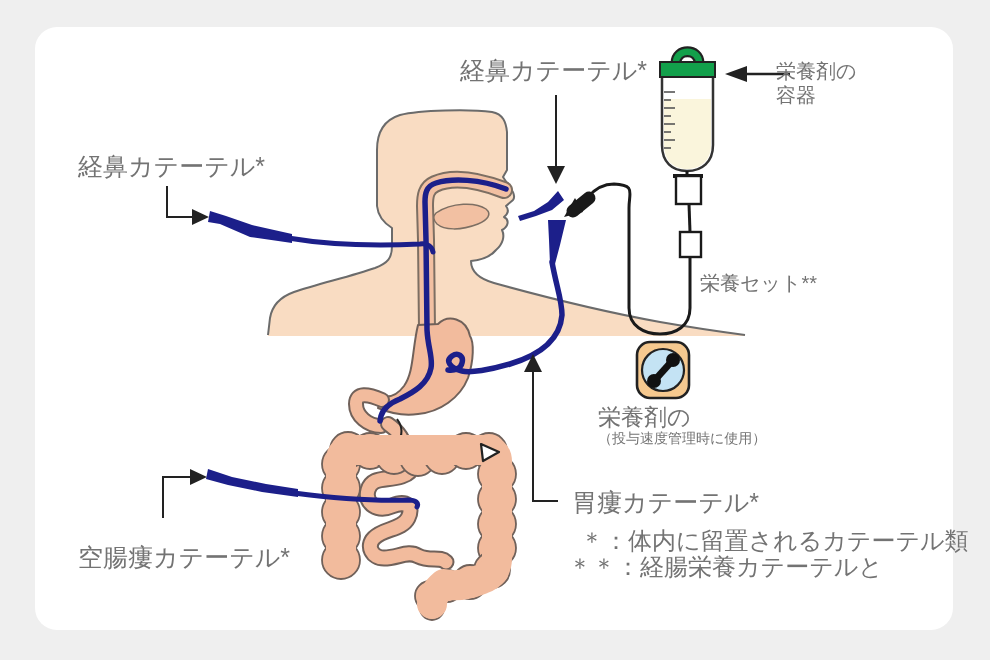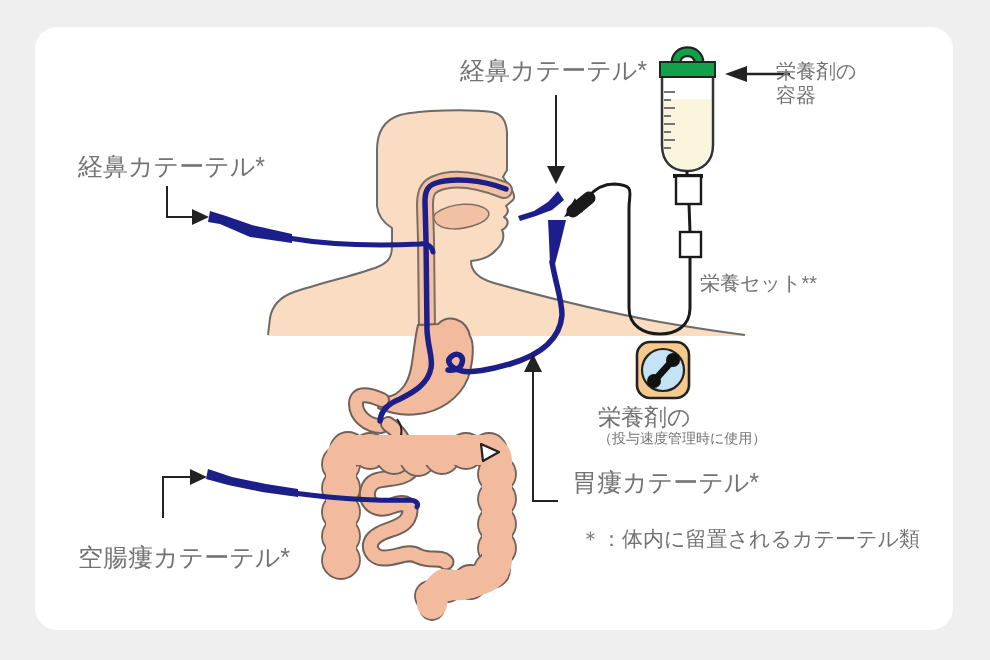--- a/index.html
+++ b/index.html
@@ -3,21 +3,21 @@
 <meta charset="utf-8">
 <style>
   html,body{margin:0;padding:0;}
   body{font-family:"Liberation Sans","DejaVu Sans",sans-serif;}
   #stage{position:relative;width:990px;height:660px;background:#efefef;overflow:hidden;}
   #card{position:absolute;left:35px;top:27px;width:918px;height:603px;background:#ffffff;border-radius:22px;}
   svg{position:absolute;left:0;top:0;}
   .lbl{position:absolute;color:#737373;white-space:nowrap;line-height:1.22;}
   .lbl-main{font-size:25px;}
   .lbl-md{font-size:20px;}
-  .lbl-sm{font-size:21px;}
+  .lbl-sm{font-size:24px;}
   .pre{white-space:pre-line;}
 </style>
 </head>
 <body>
 
 <div id="stage">
   <div id="card"></div>
 
   <svg width="990" height="660" viewBox="0 0 990 660">
 
@@ -208,20 +208,21 @@
 容器</div>
 
   <div class="lbl lbl-main" style="left:78px;top:151px;">経鼻カテーテル*</div>
 
   <div class="lbl lbl-md" style="left:700px;top:271px;">栄養セット**</div>
 
   <div class="lbl" style="left:598px;top:403px;font-size:23px;">栄養剤の</div>
 
   <div class="lbl" style="left:556px;top:430px;font-size:14px;margin-left:42px;">（投与速度管理時に使用）</div>
 
-  <div class="lbl lbl-main" style="left:572px;top:467px;text-align:right;">胃瘻カテーテル*</div>
+  <div class="lbl lbl-main" style="left:572px;top:487px;text-align:right;">胃瘻カテーテル*</div>
 
   <div class="lbl lbl-main" style="left:78px;top:542px;">空腸瘻カテーテル*</div>
 
   <div class="lbl lbl-sm" style="left:580px;top:526px;">＊：体内に留置されるカテーテル類</div>
 
+  <div class="lbl lbl-sm" style="left:568px;top:552px;">＊＊：経腸栄養カテーテルと</div>
 
 </div>
 
 </body></html>

